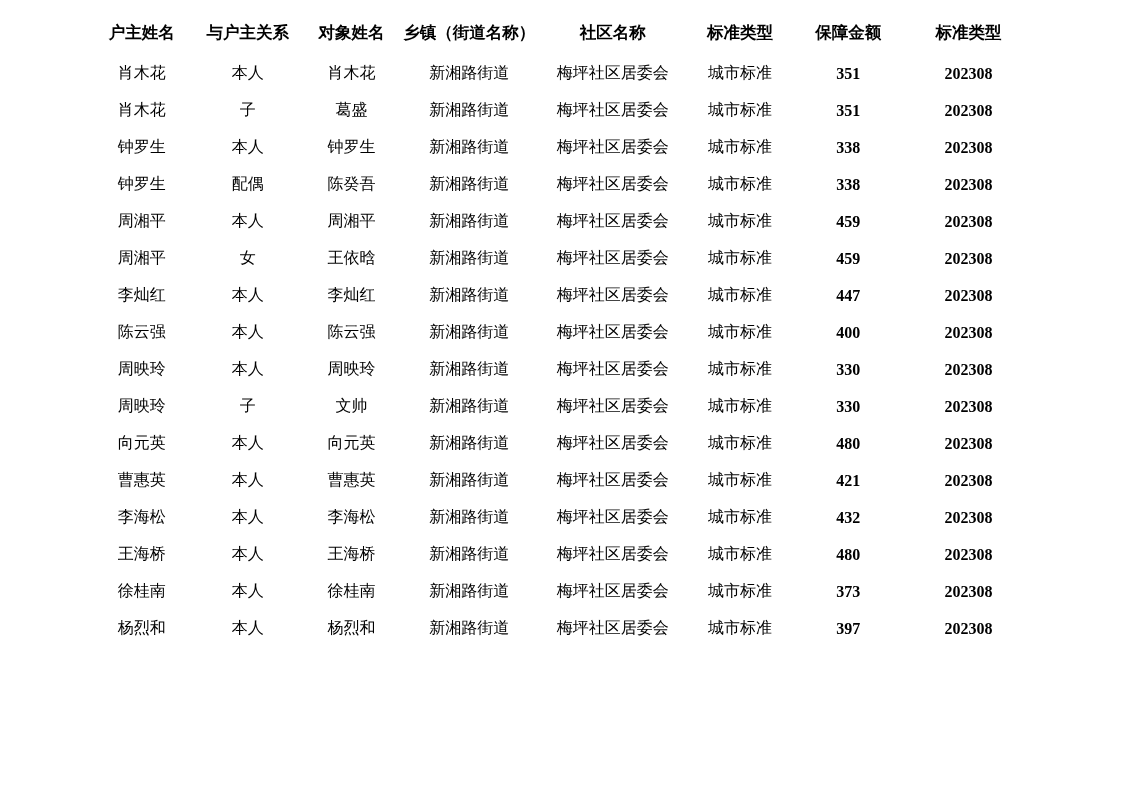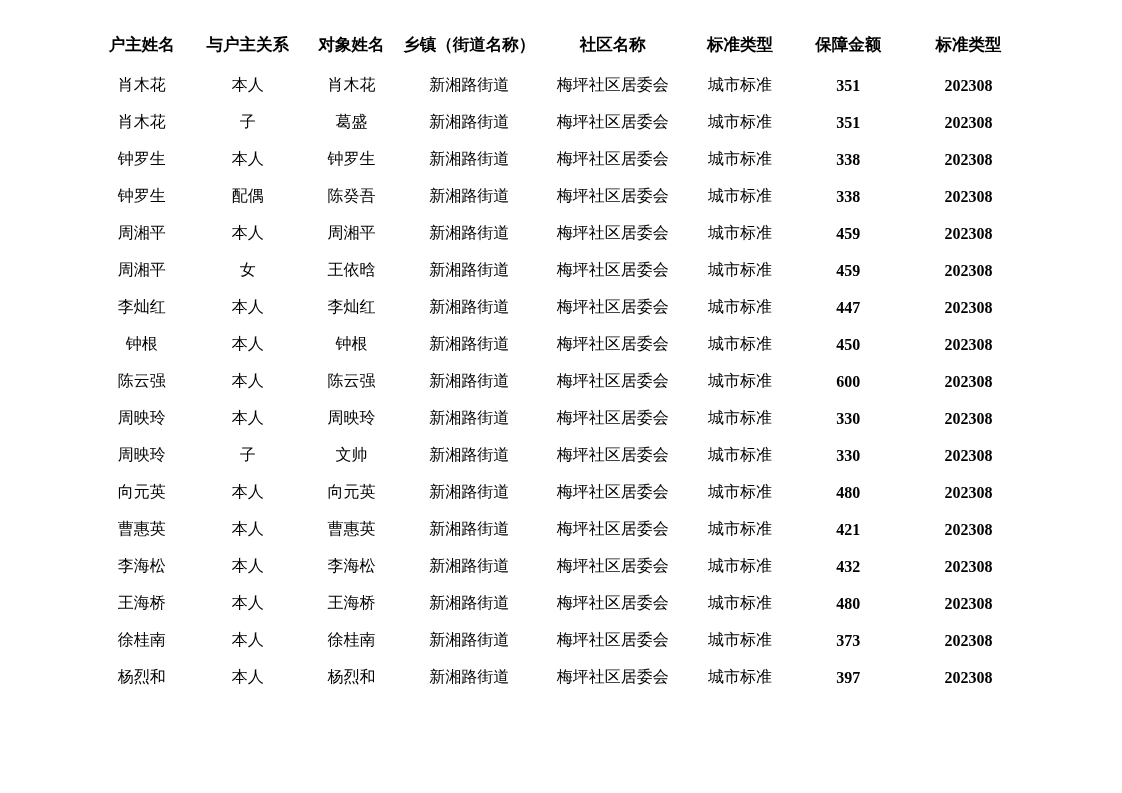--- a/index.html
+++ b/index.html
@@ -11,21 +11,21 @@
     width: 1122px;
     height: 793px;
     font-family: "Liberation Serif", "DejaVu Serif", serif;
     color: #000000;
     overflow: hidden;
   }
   .page {
     width: 1122px;
     height: 793px;
     box-sizing: border-box;
-    padding: 26px 90px 0 90px;
+    padding: 14px 90px 0 90px;
   }
   table.data-table {
     width: 100%;
     border-collapse: collapse;
     table-layout: fixed;
   }
   table.data-table th {
     font-weight: bold;
     font-size: 16.5px;
     text-align: center;
@@ -146,37 +146,27 @@
           <td>李灿红</td>
           <td>本人</td>
           <td>李灿红</td>
           <td>新湘路街道</td>
           <td>梅坪社区居委会</td>
           <td>城市标准</td>
           <td class="num">447</td>
           <td class="ym">202308</td>
         </tr>
         <tr>
-          <td>钟根</td>
-          <td>本人</td>
-          <td>钟根</td>
-          <td>新湘路街道</td>
-          <td>梅坪社区居委会</td>
-          <td>城市标准</td>
-          <td class="num">450</td>
-          <td class="ym">202308</td>
-        </tr>
-        <tr>
           <td>陈云强</td>
           <td>本人</td>
           <td>陈云强</td>
           <td>新湘路街道</td>
           <td>梅坪社区居委会</td>
           <td>城市标准</td>
-          <td class="num">600</td>
+          <td class="num">400</td>
           <td class="ym">202308</td>
         </tr>
         <tr>
           <td>周映玲</td>
           <td>本人</td>
           <td>周映玲</td>
           <td>新湘路街道</td>
           <td>梅坪社区居委会</td>
           <td>城市标准</td>
           <td class="num">330</td>

